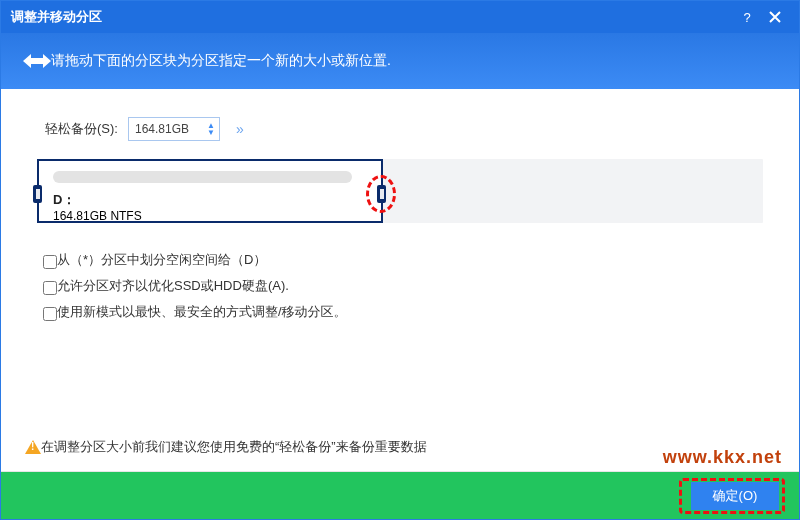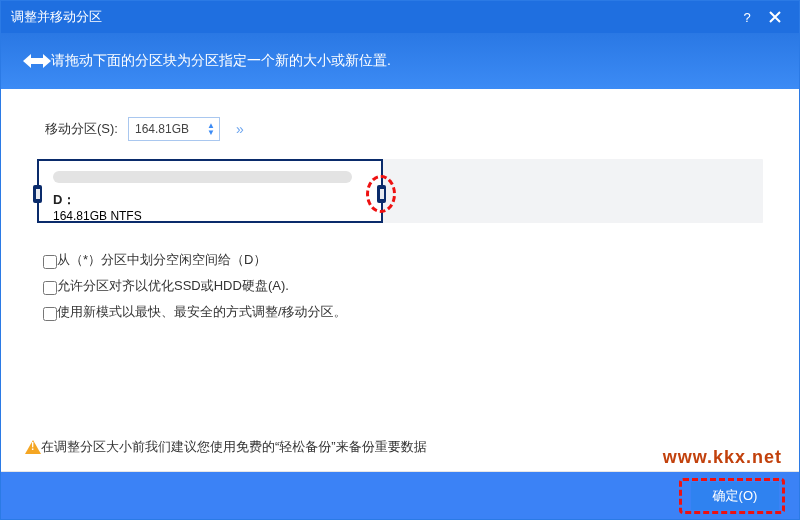--- a/index.html
+++ b/index.html
@@ -1,19 +1,19 @@
 <!DOCTYPE html>
 <html><head>
 <meta charset="utf-8">
 <style>
   * { box-sizing: border-box; margin: 0; padding: 0; }
   body { font-family: "Microsoft YaHei", Arial, sans-serif; font-size: 13px; color: #333; background: #fff; }
   .window { width: 800px; height: 520px; border: 1px solid #2b7ae5; display: flex; flex-direction: column; }
   .titlebar { height: 32px; background: #1f6fe0; color: #fff; display: flex; align-items: center; padding: 0 10px; }
-  .titlebar .title { flex: 1; font-size: 13px; }
+  .titlebar .title { flex: 1; font-size: 13px; font-weight: bold; }
   .tb-icon { width: 28px; height: 28px; display: flex; align-items: center; justify-content: center; cursor: pointer; color:#fff; }
   .header { height: 56px; background: linear-gradient(to bottom, #2a78e4 0%, #3c8bf5 100%); color: #fff; display: flex; align-items: center; padding: 0 22px; }
   .header .hicon svg { display:block; }
   .header .htext { font-size: 14px; }
   .body { flex: 1; padding: 28px 36px 0px 36px; background: #fff; display: flex; flex-direction: column; }
   .size-row { display: flex; align-items: center; gap: 10px; margin-bottom: 18px; margin-left: 8px;}
   .size-row label { font-size: 13px; }
   .spinbox { display: flex; align-items: center; border: 1px solid #a9c7ef; height: 24px; width: 92px; padding: 0 4px 0 6px; font-size: 12px; color:#444; background:#fff;}
   .spinbox .val { flex:1; }
   .spinbox .arrows { display:flex; flex-direction:column; line-height:7px; color:#3c8bf5; font-size:8px; }
@@ -28,21 +28,21 @@
   .handle .grip { width:4px; height:10px; background:#fff; border-left:1px solid #fff; border-right:1px solid #fff; opacity:.9;}
   .handle.left { left:-4px; }
   .handle.right { left:340px; }
   .ring { position:absolute; left:329px; top:50%; transform:translateY(-50%); width:30px; height:38px; border:3px dashed #e11; border-radius:50%/50%; pointer-events:none; }
   .options { margin-top: 8px; margin-left: 6px; display:flex; flex-direction:column; gap:8px; }
   .opt { display:flex; align-items:flex-end; font-size:13px; color:#333; }
   .opt input { width:14px; height:14px; }
   .advice-row { display:flex; align-items:center; padding: 0 24px; height: 48px; font-size:13px; color:#333; }
   .warn-icon { width:0; height:0; display:inline-block; border-left:8px solid transparent; border-right:8px solid transparent; border-bottom:14px solid #f5a623; position:relative; }
   .warn-icon::after { content:"!"; position:absolute; left:-2px; top:1px; color:#fff; font-size:10px; font-weight:bold; }
-  .footer { height:48px; background:#3b82f6; display:flex; align-items:center; justify-content:flex-end; padding:0 20px 0 0; border-top:1px solid #e6e6e6; position:relative;}
+  .footer { height:48px; background:#22c55e; display:flex; align-items:center; justify-content:flex-end; padding:0 20px 0 0; border-top:1px solid #e6e6e6; position:relative;}
   .btn { height:28px; min-width:88px; border:none; color:#fff; font-size:13px; cursor:pointer; }
   .btn.primary { background:#2f82f0; }
   .ok-ring { position:absolute; right:14px; top:6px; width:106px; height:36px; border:3px dashed #e11; border-radius:4px; pointer-events:none; }
   .watermark { position:absolute; right:18px; bottom:52px; color:#c2410c; font-size:18px; font-weight:700; letter-spacing:1px; user-select:none; pointer-events:none;}
   .spacer { flex:1; }
 </style>
 </head>
 <body>
 
 <div class="window">
@@ -62,21 +62,21 @@
       <svg width="28" height="18" viewBox="0 0 28 18">
           <path d="M0 9 L8 2 L8 6 L20 6 L20 2 L28 9 L20 16 L20 12 L8 12 L8 16 Z" fill="#fff"></path>
         </svg>
     </span>
     <span class="htext">请拖动下面的分区块为分区指定一个新的大小或新位置.</span>
   </div>
 
   <div class="body">
 
     <div class="size-row">
-      <label>移动分区(S):</label>
+      <label>轻松备份(S):</label>
       <div class="spinbox">
         <span class="val">164.81GB</span>
         <span class="arrows">
           <span>▲</span>
             <span>▼</span>
         </span>
       </div>
       <span class="chevrons">»</span>
     </div>
 

